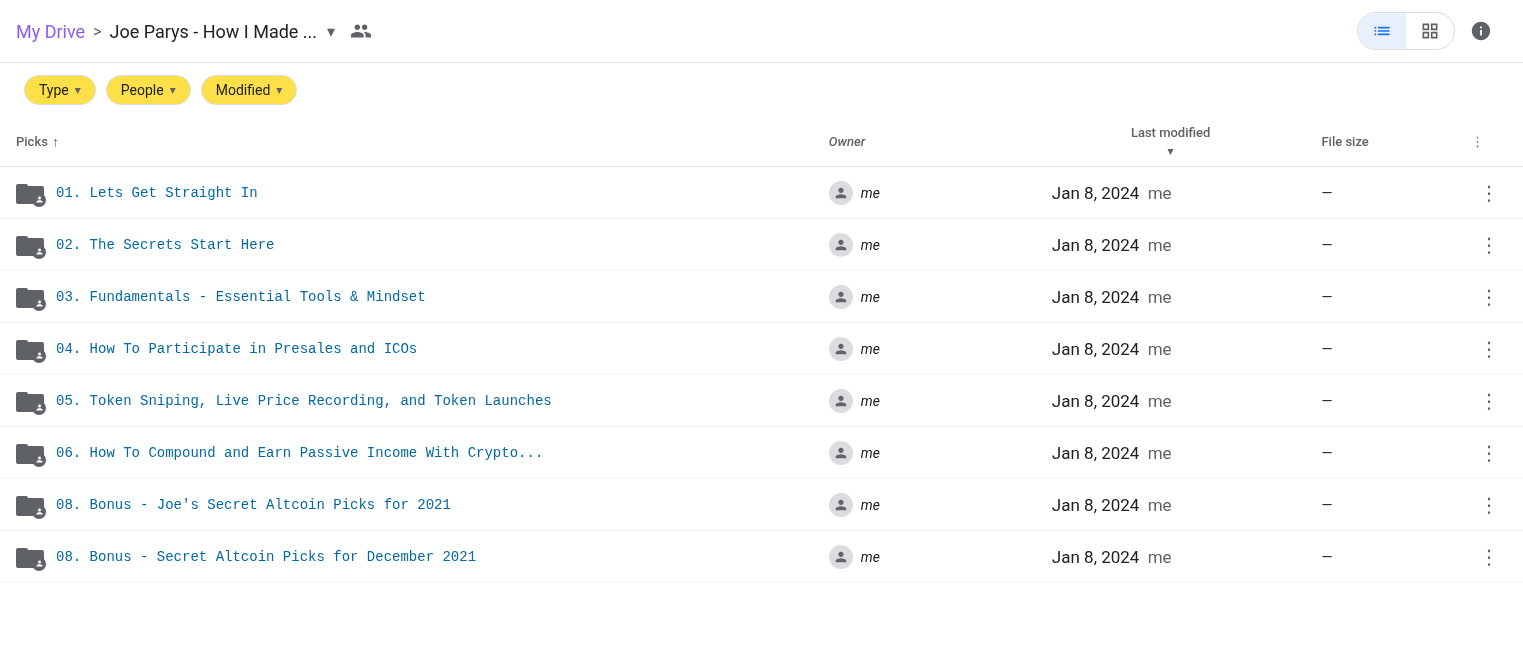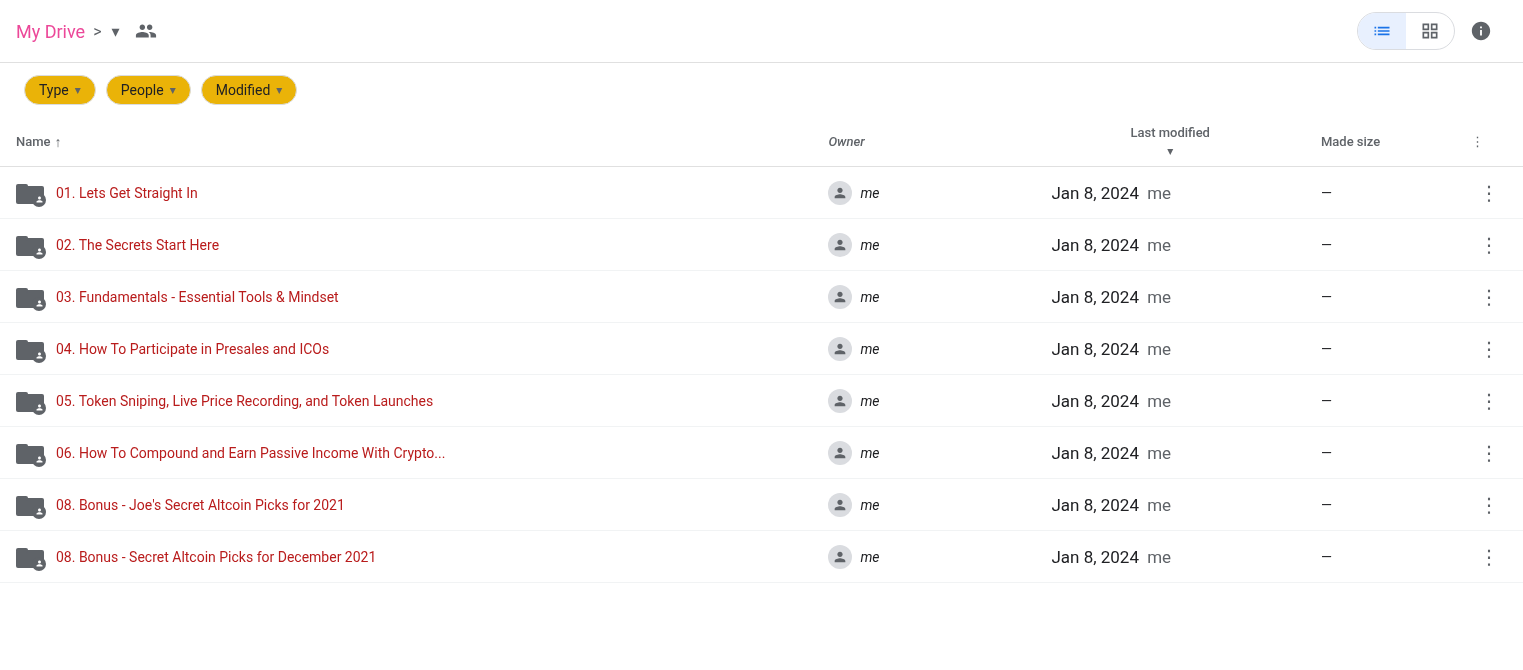--- a/index.html
+++ b/index.html
@@ -18,21 +18,21 @@
       padding: 12px 24px 12px 16px;
       border-bottom: 1px solid #e0e0e0;
     }
     .header-left {
       display: flex;
       align-items: center;
       gap: 8px;
     }
     .breadcrumb-my-drive {
       font-size: 18px;
-      color: #ec4899;
+      color: #8b5cf6;
       font-weight: 400;
       cursor: pointer;
       text-decoration: none;
     }
     .breadcrumb-chevron {
       color: #5f6368;
       font-size: 16px;
     }
     .folder-title {
       font-size: 18px;
@@ -105,21 +105,21 @@
       gap: 10px;
       padding: 12px 24px;
     }
     .filter-btn {
       display: flex;
       align-items: center;
       gap: 6px;
       padding: 6px 14px;
       border: 1px solid #dadce0;
       border-radius: 20px;
-      background: #eab308;
+      background: #fde047;
       cursor: pointer;
       font-size: 14px;
       color: #202124;
       font-family: inherit;
     }
     .filter-chevron { font-size: 12px; color: #5f6368; }
 
     
     .file-table {
       width: 100%;
@@ -189,21 +189,22 @@
       border-radius: 50%;
       display: flex;
       align-items: center;
       justify-content: center;
       font-size: 8px;
       color: white;
     }
 
     .file-name {
       font-size: 14px;
-      color: #b91c1c;
+      color: #0369a1;
+      font-family: Liberation Mono, monospace;
     }
 
     .owner-cell {
       display: flex;
       align-items: center;
       gap: 8px;
       color: #202124;
       font-size: 14px;
     }
     .avatar-circle {
@@ -249,20 +250,21 @@
     .col-filesize { width: 10%; }
     .col-actions { width: 40px; text-align: right; }
   </style>
 </head>
 <body>
 
 <div class="header">
   <div class="header-left">
     <a class="breadcrumb-my-drive">My Drive</a>
     <span class="breadcrumb-chevron">&gt;</span>
+    <span class="folder-title">Joe Parys - How I Made ...</span>
     <button class="dropdown-arrow" style="background:none;border:none;cursor:pointer;font-size:16px;color:#5f6368;">▾</button>
     <button class="people-icon-btn">
       <svg xmlns="http://www.w3.org/2000/svg" width="22" height="22" viewBox="0 0 24 24" fill="#5f6368">
         <path d="M16 11c1.66 0 2.99-1.34 2.99-3S17.66 5 16 5c-1.66 0-3 1.34-3 3s1.34 3 3 3zm-8 0c1.66 0 2.99-1.34 2.99-3S9.66 5 8 5C6.34 5 5 6.34 5 8s1.34 3 3 3zm0 2c-2.33 0-7 1.17-7 3.5V19h14v-2.5c0-2.33-4.67-3.5-7-3.5zm8 0c-.29 0-.62.02-.97.05 1.16.84 1.97 1.97 1.97 3.45V19h6v-2.5c0-2.33-4.67-3.5-7-3.5z"></path>
       </svg>
     </button>
   </div>
   <div class="header-right">
     <div class="view-toggle">
       <button class="view-btn active">
@@ -297,35 +299,35 @@
     <span>Modified</span>
     <span class="filter-chevron">▾</span>
   </button>
 </div>
 
 <table class="file-table">
   <thead>
     <tr>
       <th class="col-name">
         <div class="th-name">
-          <span>Name</span>
+          <span>Picks</span>
           <span class="sort-arrow">↑</span>
         </div>
       </th>
       <th class="col-owner">
         <span>Owner</span>
       </th>
       <th class="col-modified">
         <div class="th-modified">
           <span>Last modified</span>
           <span class="sort-arrow-down">▾</span>
         </div>
       </th>
       <th class="col-filesize">
-        <span>Made size</span>
+        <span>File size</span>
       </th>
       <th class="col-actions">
         <span>⋮</span>
       </th>
     </tr>
   </thead>
   <tbody id="file-rows">
   <tr>
     <td class="col-name">
       <div class="name-cell">

